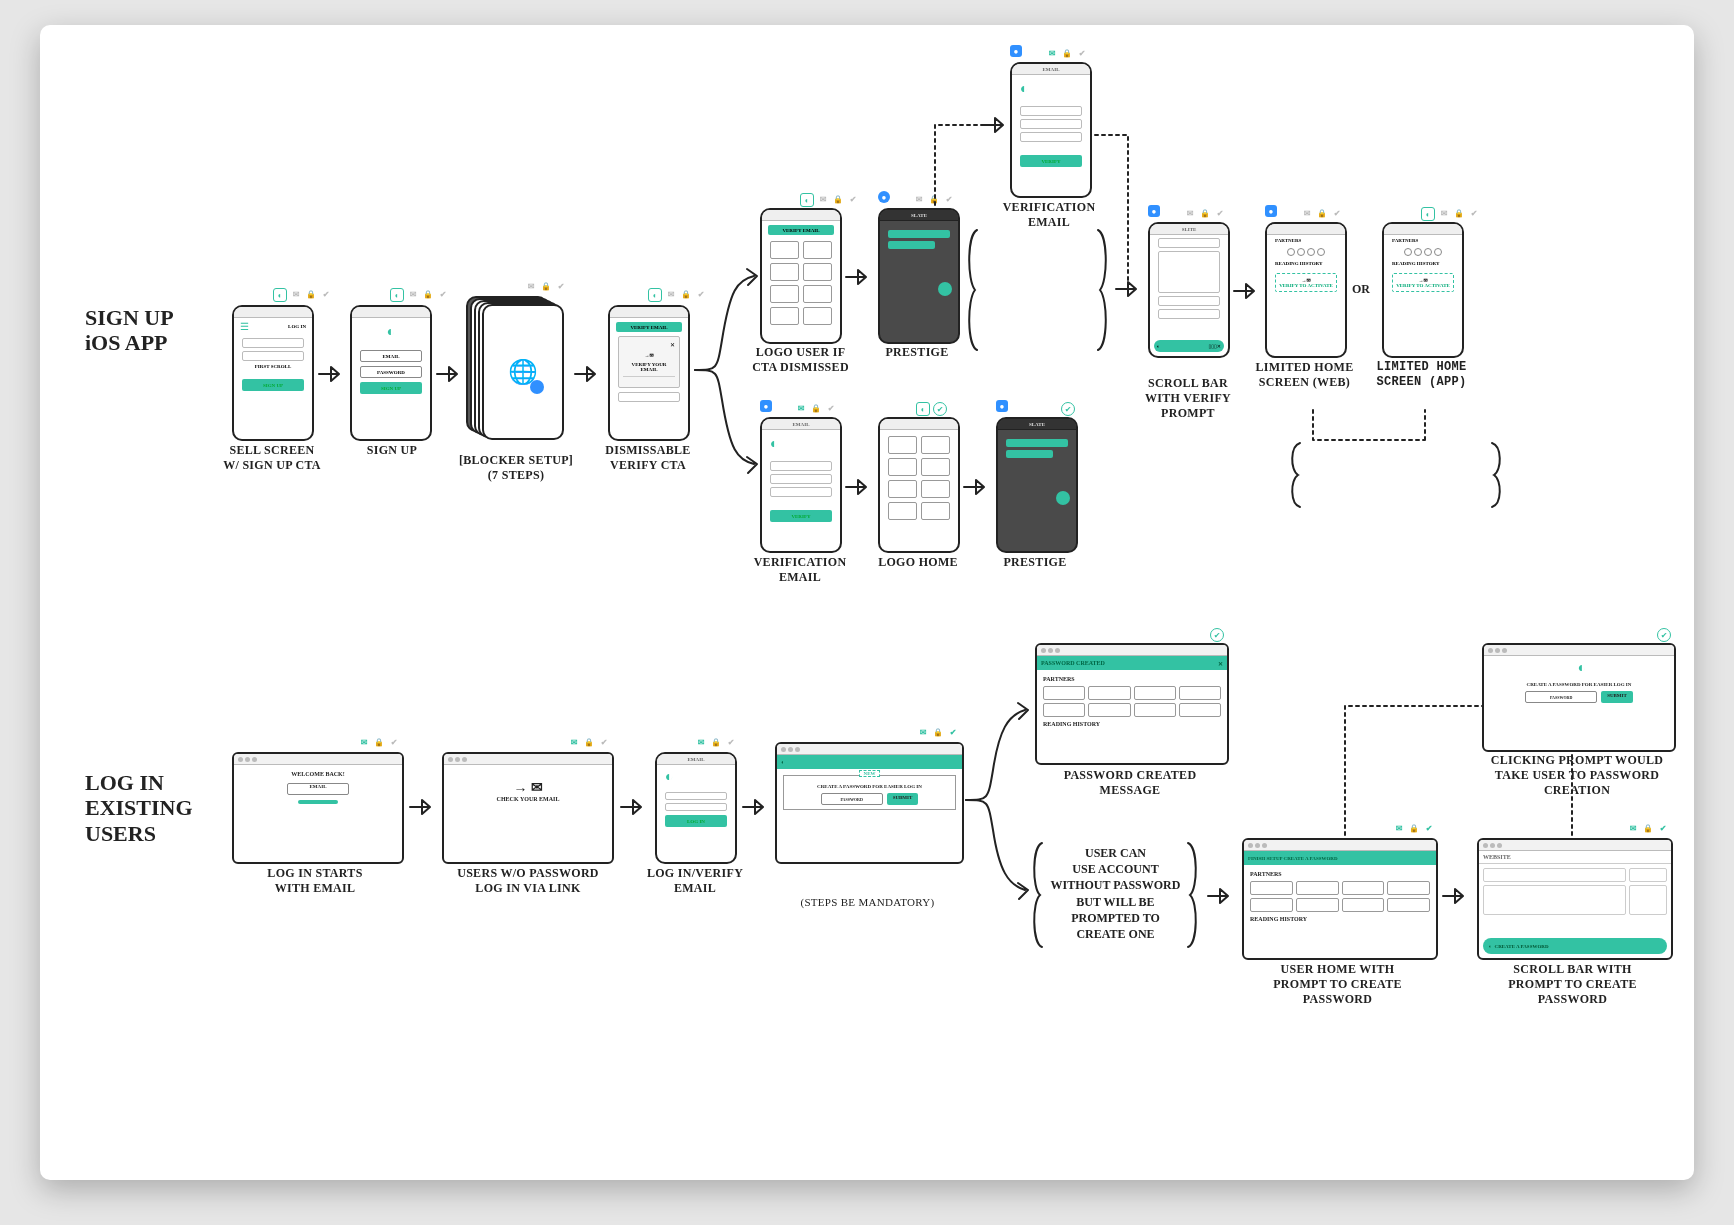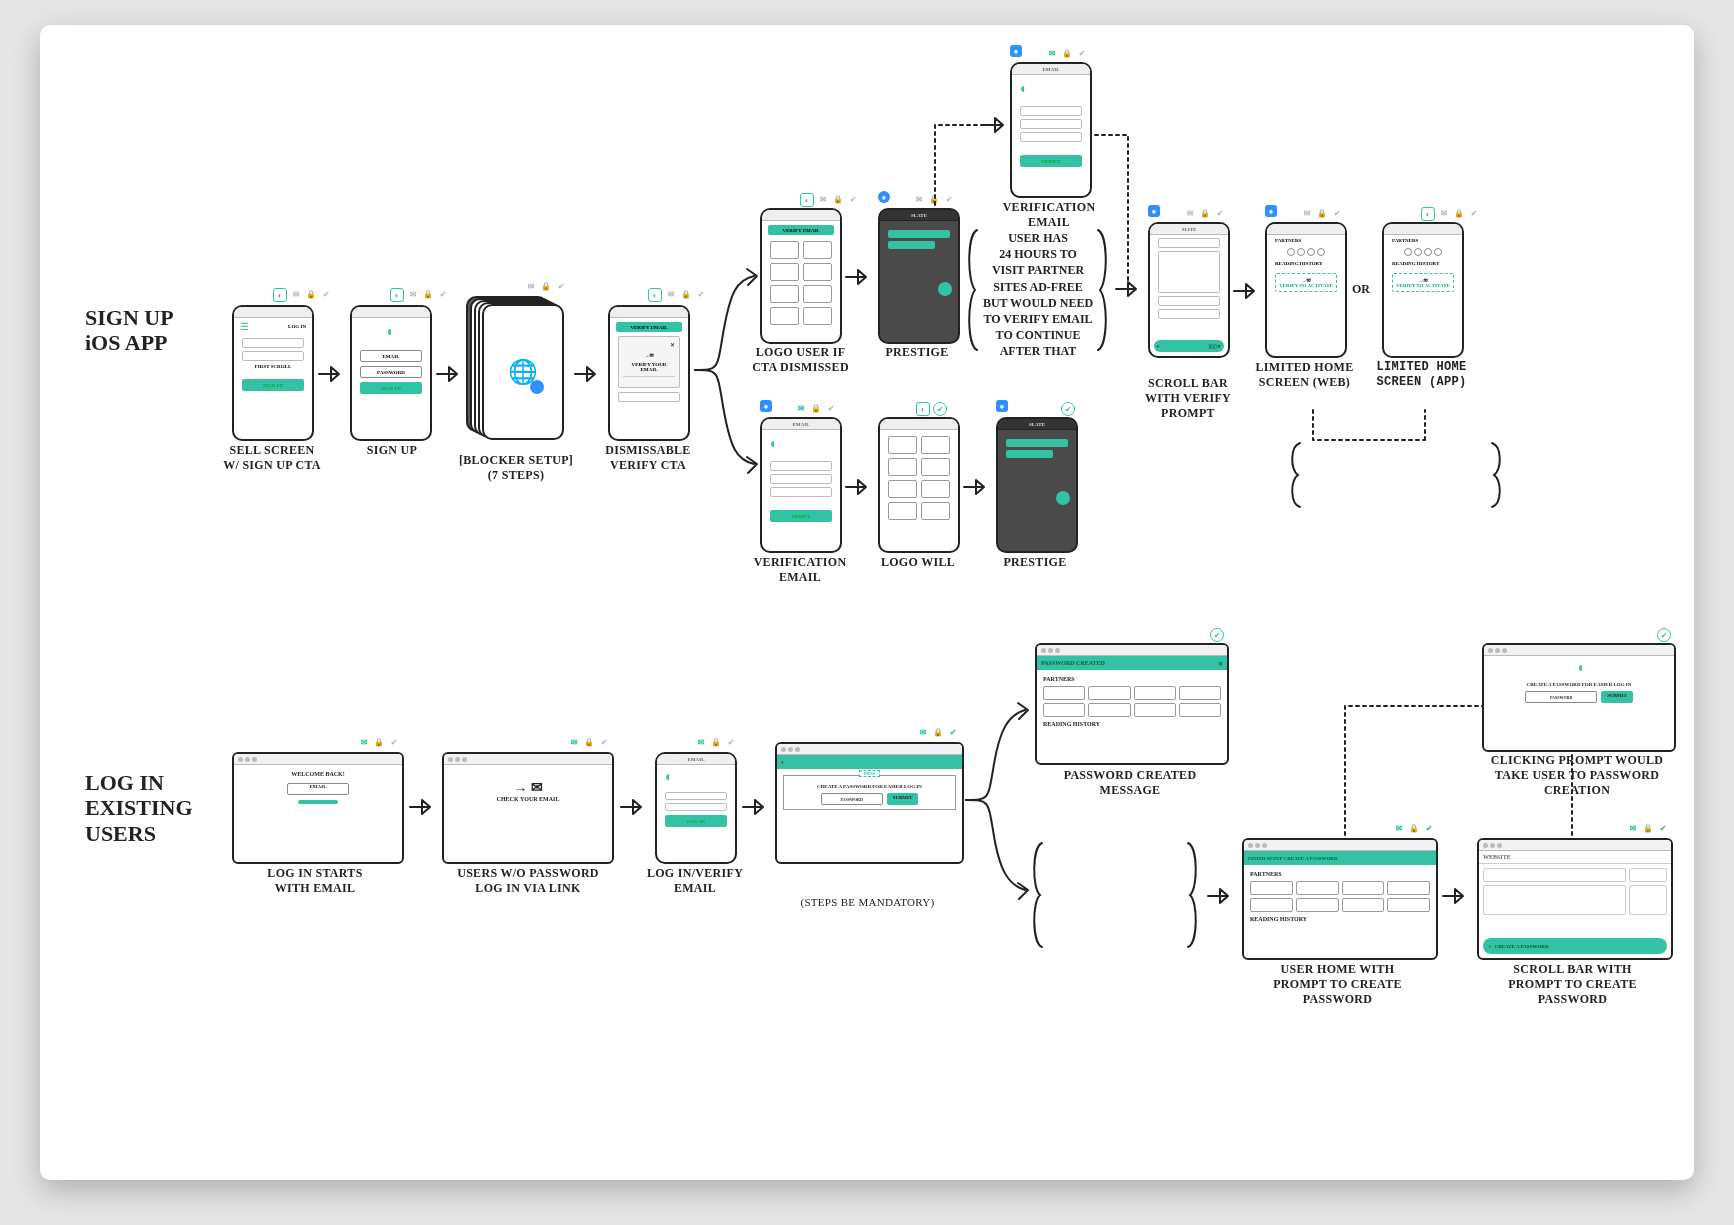--- a/index.html
+++ b/index.html
@@ -240,28 +240,20 @@
       </svg></div>
 <div class="arrow abs" style="left:980px;top:113px;">
       <svg>
         <path class="head" d="M3 12h18 M15 5l8 7-8 7z"></path>
       </svg>
     </div>
 
 <div class="brk abs" style="left:965px;top:225px;"><svg width="14" height="130">
         <path d="M12 5 C2 10 2 55 10 65 C2 75 2 120 12 125"></path>
       </svg></div>
-<div class="note abs" style="left:982px;top:230px;width:112px;white-space:pre-line;">USER HAS
-24 HOURS TO
-VISIT PARTNER
-SITES AD-FREE
-BUT WOULD NEED
-TO VERIFY EMAIL
-TO CONTINUE
-AFTER THAT</div>
 <div class="brk abs" style="left:1096px;top:225px;"><svg width="14" height="130">
         <path d="M2 5 C12 10 12 55 4 65 C12 75 12 120 2 125"></path>
       </svg></div>
 
 <div class="arrow abs" style="left:1113px;top:277px;">
       <svg>
         <path class="head" d="M3 12h18 M15 5l8 7-8 7z"></path>
       </svg>
     </div>
 
@@ -396,21 +388,21 @@
         <div></div>
         <div></div>
         <div></div>
         <div></div>
         <div></div>
         <div></div>
         <div></div>
         <div></div>
       </div>
 </div>
-<div class="cap abs" style="left:868px;top:555px;width:100px;">LOGO WILL</div>
+<div class="cap abs" style="left:868px;top:555px;width:100px;">LOGO HOME</div>
 
 <div class="arrow abs" style="left:961px;top:475px;">
       <svg>
         <path class="head" d="M3 12h18 M15 5l8 7-8 7z"></path>
       </svg>
     </div>
 
 <div class="abs" style="left:996px;top:400px;">
       <div class="badge b-browser">●</div>
     </div>
@@ -564,20 +556,26 @@
           <div></div>
         </div>
     <div>READING HISTORY</div>
   </div>
 </div>
 <div class="cap abs" style="left:1050px;top:768px;width:160px;">PASSWORD CREATED MESSAGE</div>
 
 <div class="brk abs" style="left:1030px;top:840px;"><svg width="14" height="110">
         <path d="M12 3 C2 7 2 48 10 55 C2 62 2 103 12 107"></path>
       </svg></div>
+<div class="note abs" style="left:1048px;top:845px;width:135px;white-space:pre-line;">USER CAN
+USE ACCOUNT
+WITHOUT PASSWORD
+BUT WILL BE
+PROMPTED TO
+CREATE ONE</div>
 <div class="brk abs" style="left:1186px;top:840px;"><svg width="14" height="110">
         <path d="M2 3 C12 7 12 48 4 55 C12 62 12 103 2 107"></path>
       </svg></div>
 
 <div class="arrow abs" style="left:1205px;top:884px;">
       <svg>
         <path class="head" d="M3 12h18 M15 5l8 7-8 7z"></path>
       </svg>
     </div>
 

